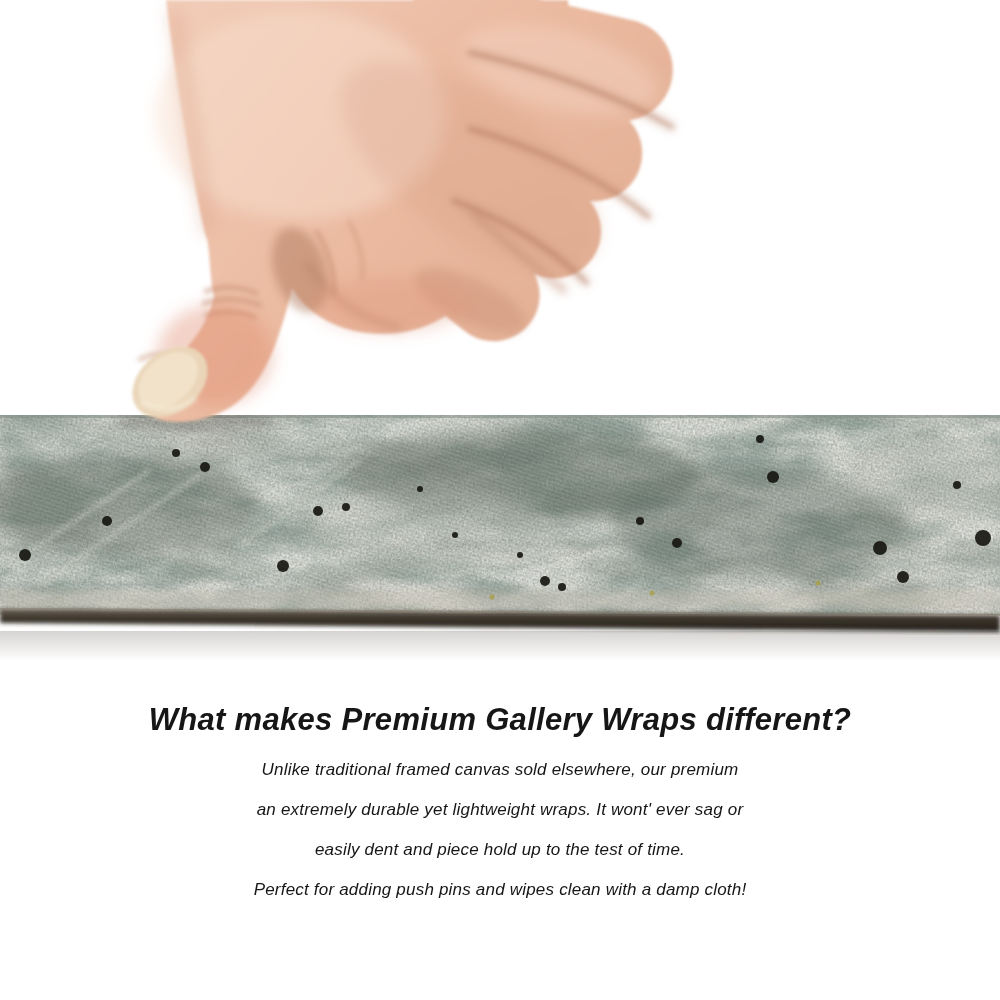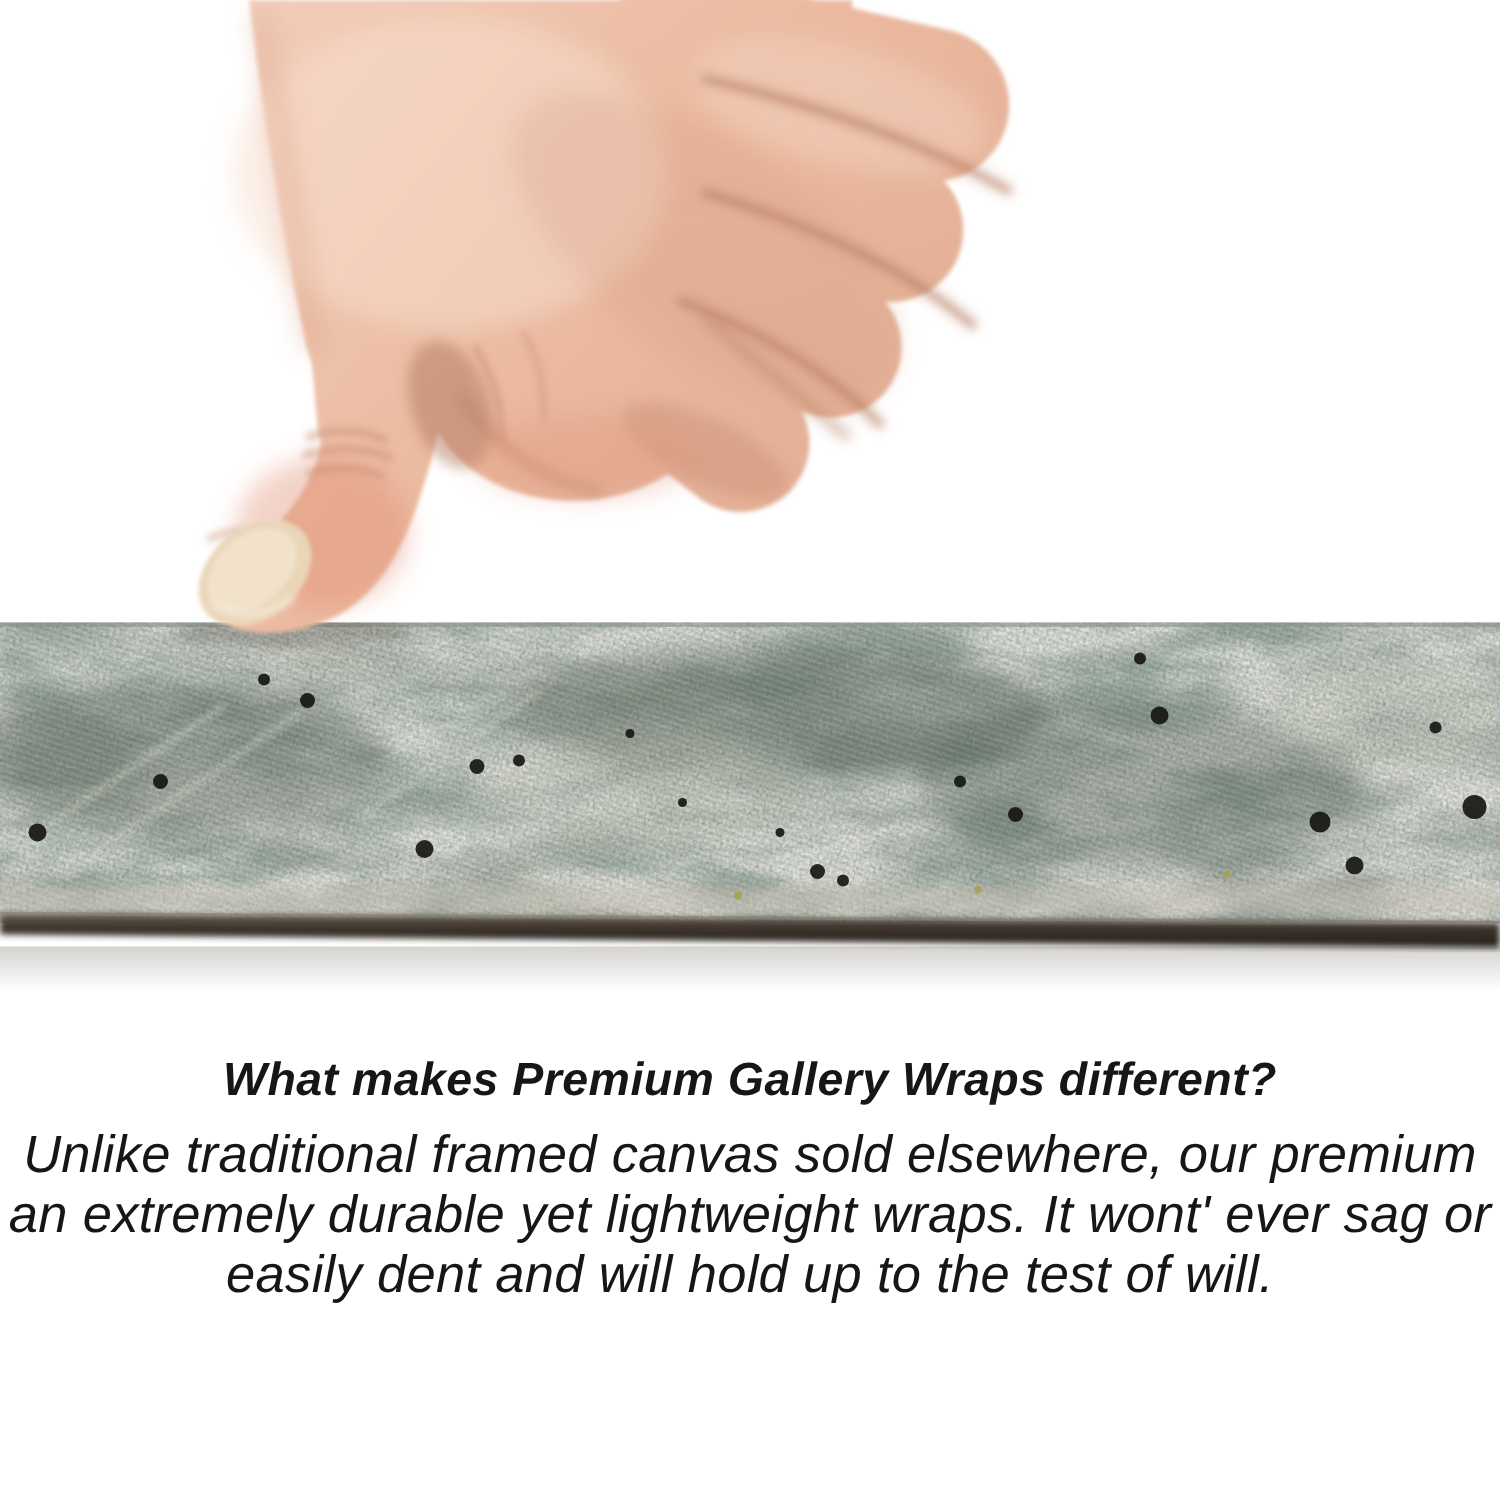--- a/index.html
+++ b/index.html
@@ -19,21 +19,21 @@
     position:absolute;top:699px;left:0;width:1000px;z-index:4;
     text-align:center;color:var(--text-color,#161616);
     font-style:italic;
   }
   .copy h1{
     margin:0 0 9px 0;
     font-size:31px;line-height:42px;font-weight:700;letter-spacing:.3px;
   }
   .copy p{
     margin:0;
-    font-size:35px;line-height:40px;font-weight:400;letter-spacing:.2px;
+    font-size:17px;line-height:40px;font-weight:400;letter-spacing:.2px;
   }
 </style>
 </head>
 <body>
 
 <div class="stage" style="--page-bg: #ffffff; --text-color: #161616;">
 
   <div class="photo-region">
 
     <svg class="hand-svg" width="1000" height="435" viewBox="0 0 1000 435" aria-hidden="true">
@@ -206,16 +206,17 @@
       </g>
     </svg>
 
     <div class="strip-shadow"></div>
   </div>
 
   <div class="copy">
     <h1>What makes Premium Gallery Wraps different?</h1>
     <p>Unlike traditional framed canvas sold elsewhere, our premium</p>
     <p>an extremely durable yet lightweight wraps. It wont' ever sag or</p>
-    <p>easily dent and will hold up to the test of will.</p>
+    <p>easily dent and piece hold up to the test of time.</p>
+    <p>Perfect for adding push pins and wipes clean with a damp cloth!</p>
   </div>
 
 </div>
 
 </body></html>

